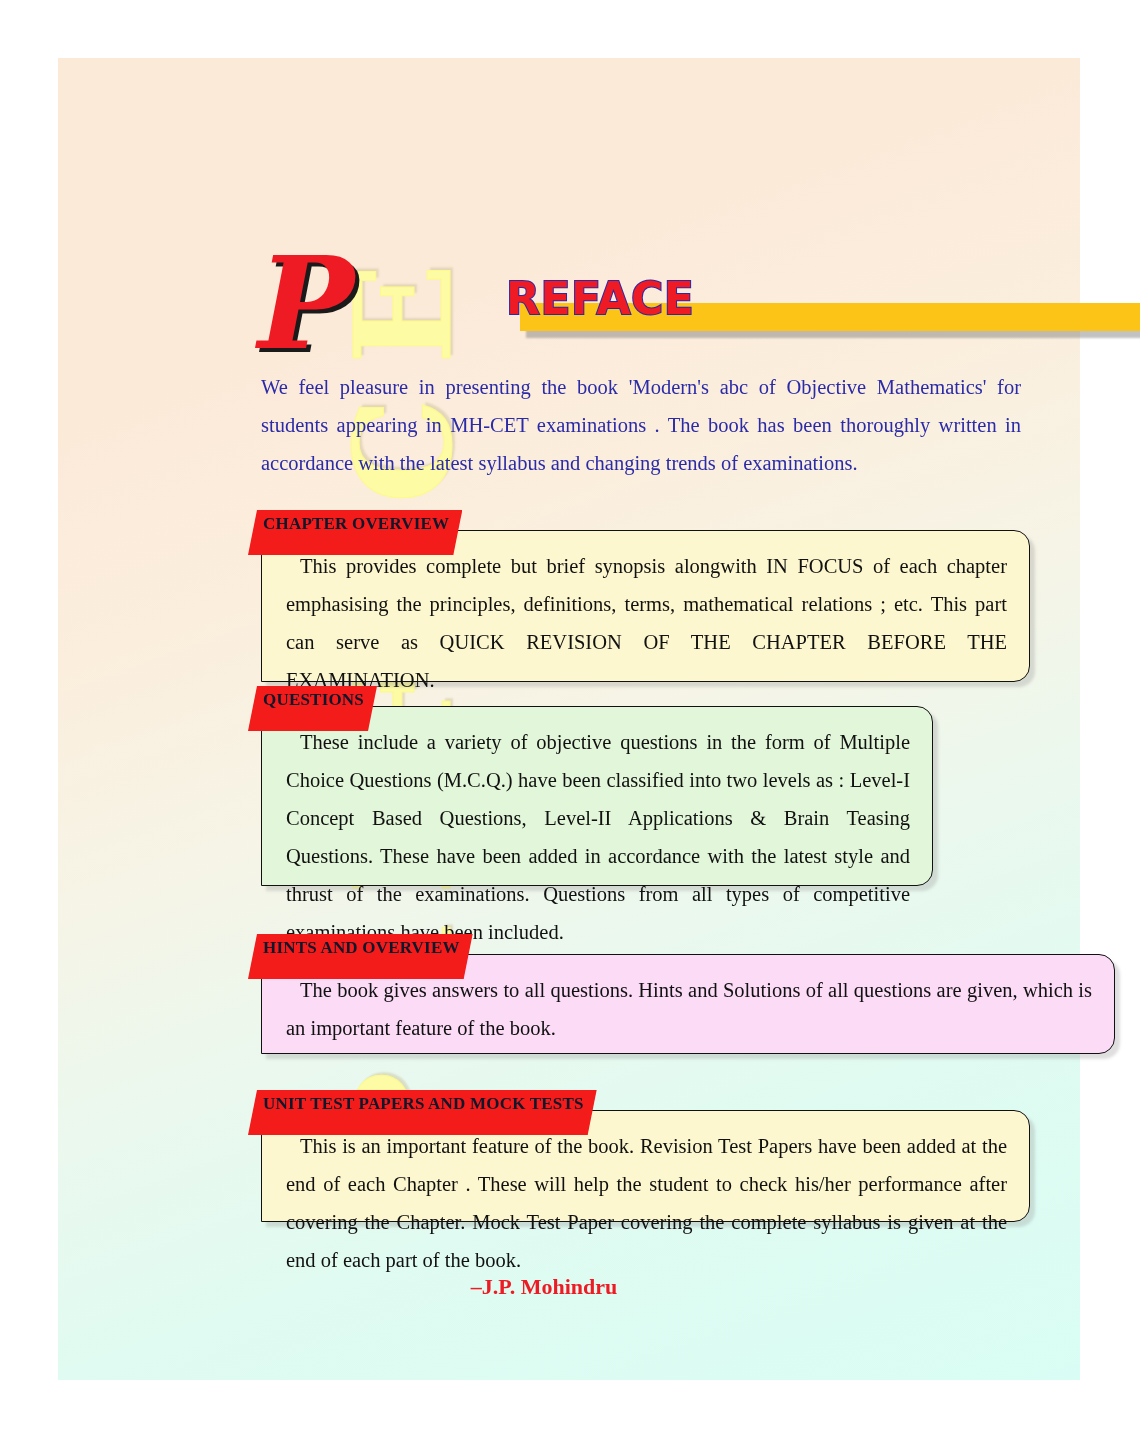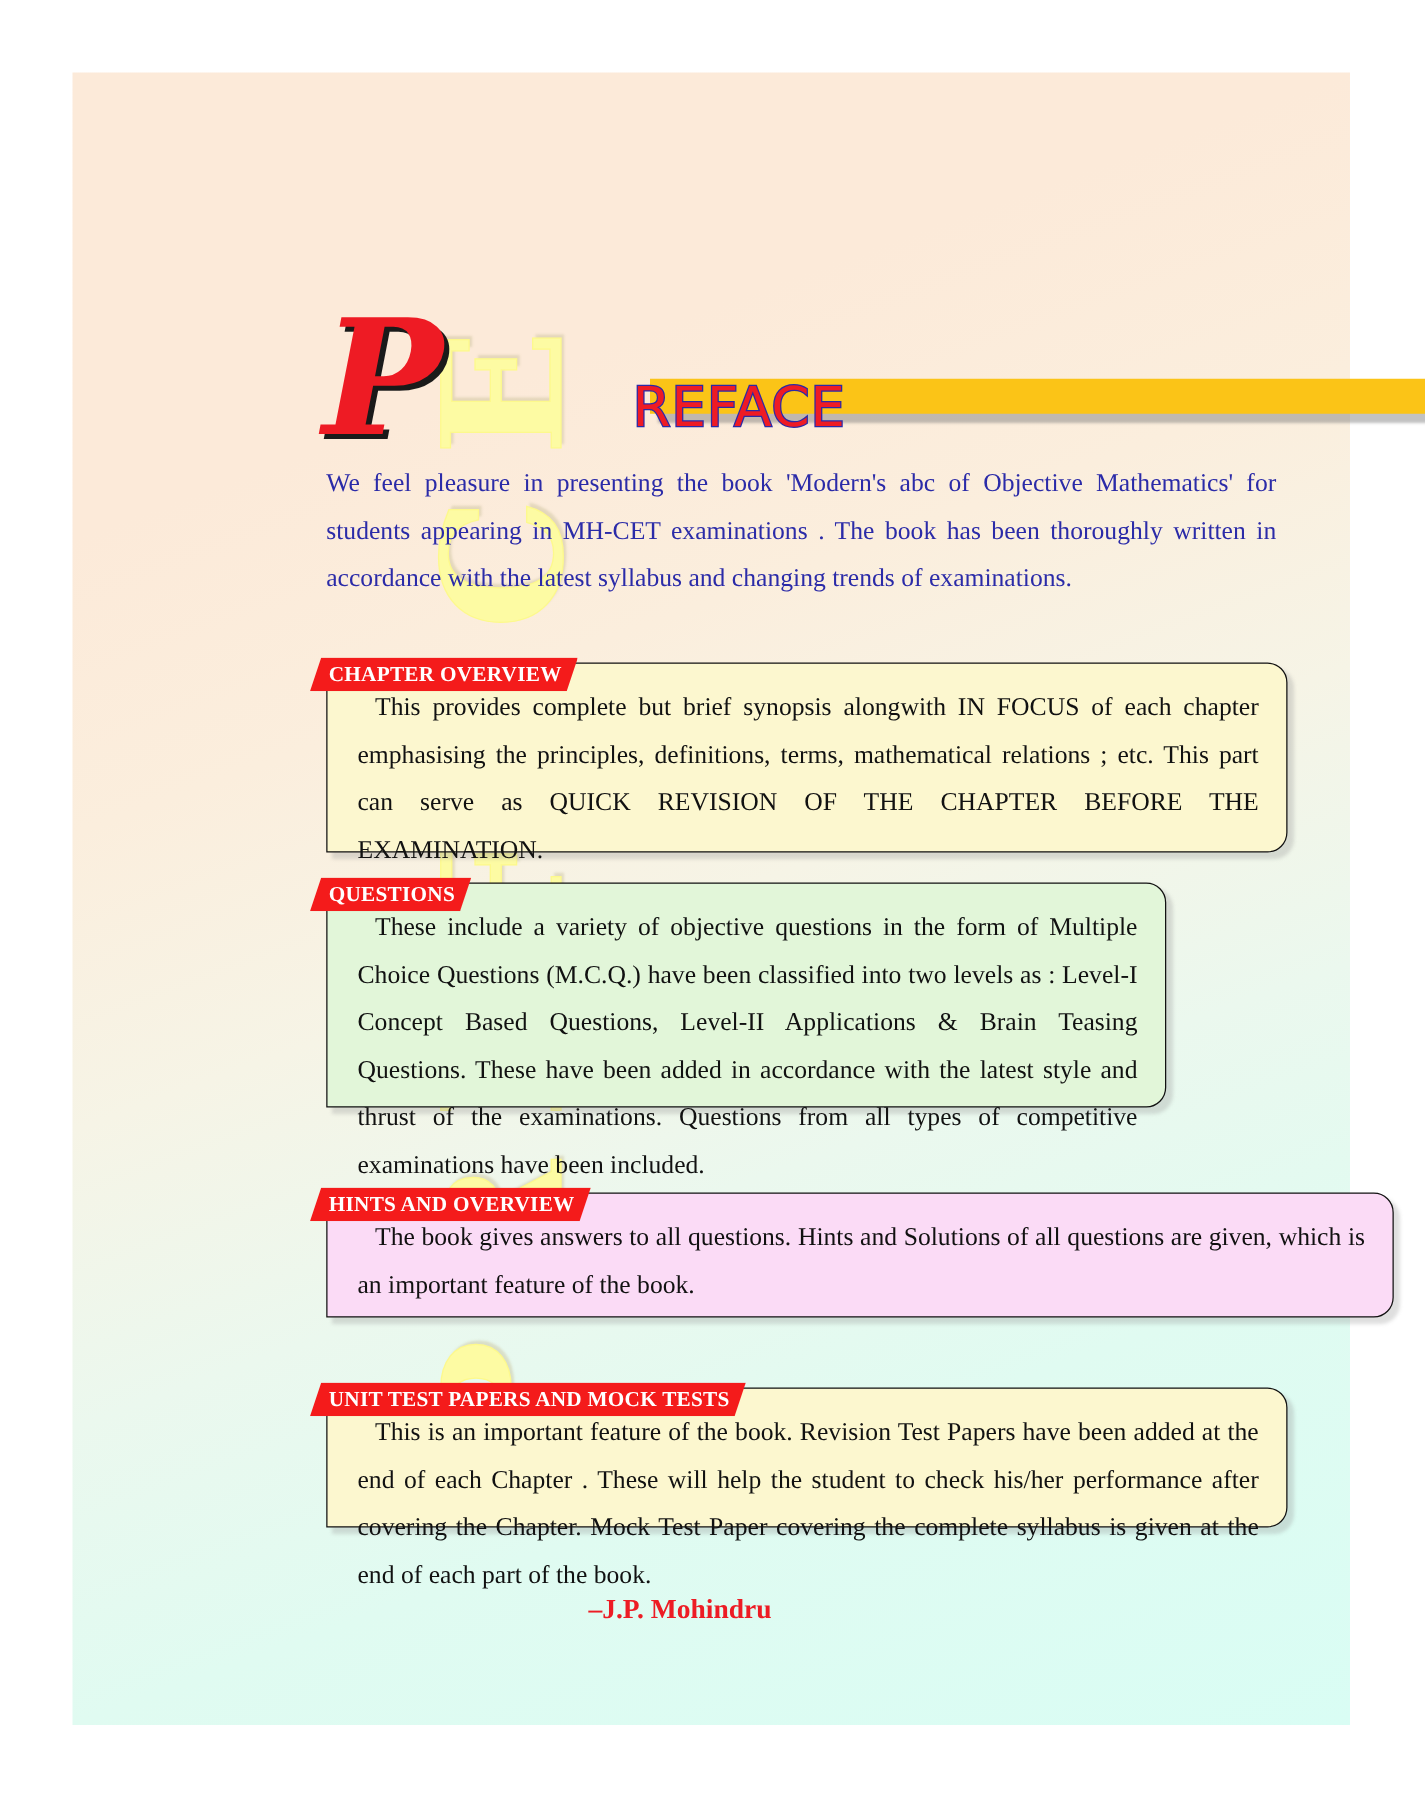--- a/index.html
+++ b/index.html
@@ -57,23 +57,23 @@
     text-shadow:4px 4px 0 #1a1a1a;
     z-index:4;
   }
   .ybar{
     position:absolute;left:262px;top:60px;width:700px;height:28px;
     background:#fbc417;
     box-shadow:6px 7px 2px rgba(120,120,120,.45);
     z-index:1;
   }
   .title-rest{
-    position:absolute;left:248px;top:62px;
+    position:absolute;left:248px;top:34px;
     font-family:"DejaVu Sans",sans-serif;
-    font-weight:400;
+    font-weight:700;
     font-size:44px;
     line-height:44px;
     letter-spacing:.5px;
     color:#ee1b24;
     -webkit-text-stroke:2px #2a2aa8;
     paint-order:stroke fill;
     z-index:3;
   }
 
   
@@ -83,23 +83,23 @@
     font-family:"Liberation Serif",serif;
     font-size:20.5px;
     line-height:38px;
     text-align:justify;
   }
   .intro p{margin:0;}
 
   
   .section{position:absolute;left:190px;width:782px;}
   .tag{
-    position:absolute;left:0;top:16px;height:27px;
+    position:absolute;left:0;top:0;height:45px;
     background:#f41b1b;
-    color:#ffffff;
+    color:#0f172a;
     font-family:"Liberation Serif",serif;
     font-weight:700;
     font-size:17px;
     letter-spacing:.2px;
     line-height:27px;
     padding:0 13px 0 15px;
     display:inline-block;
     white-space:nowrap;
     clip-path:polygon(9px 0, 100% 0, calc(100% - 9px) 100%, 0 100%);
     box-shadow:3px 3px 2px rgba(140,140,140,.45);

